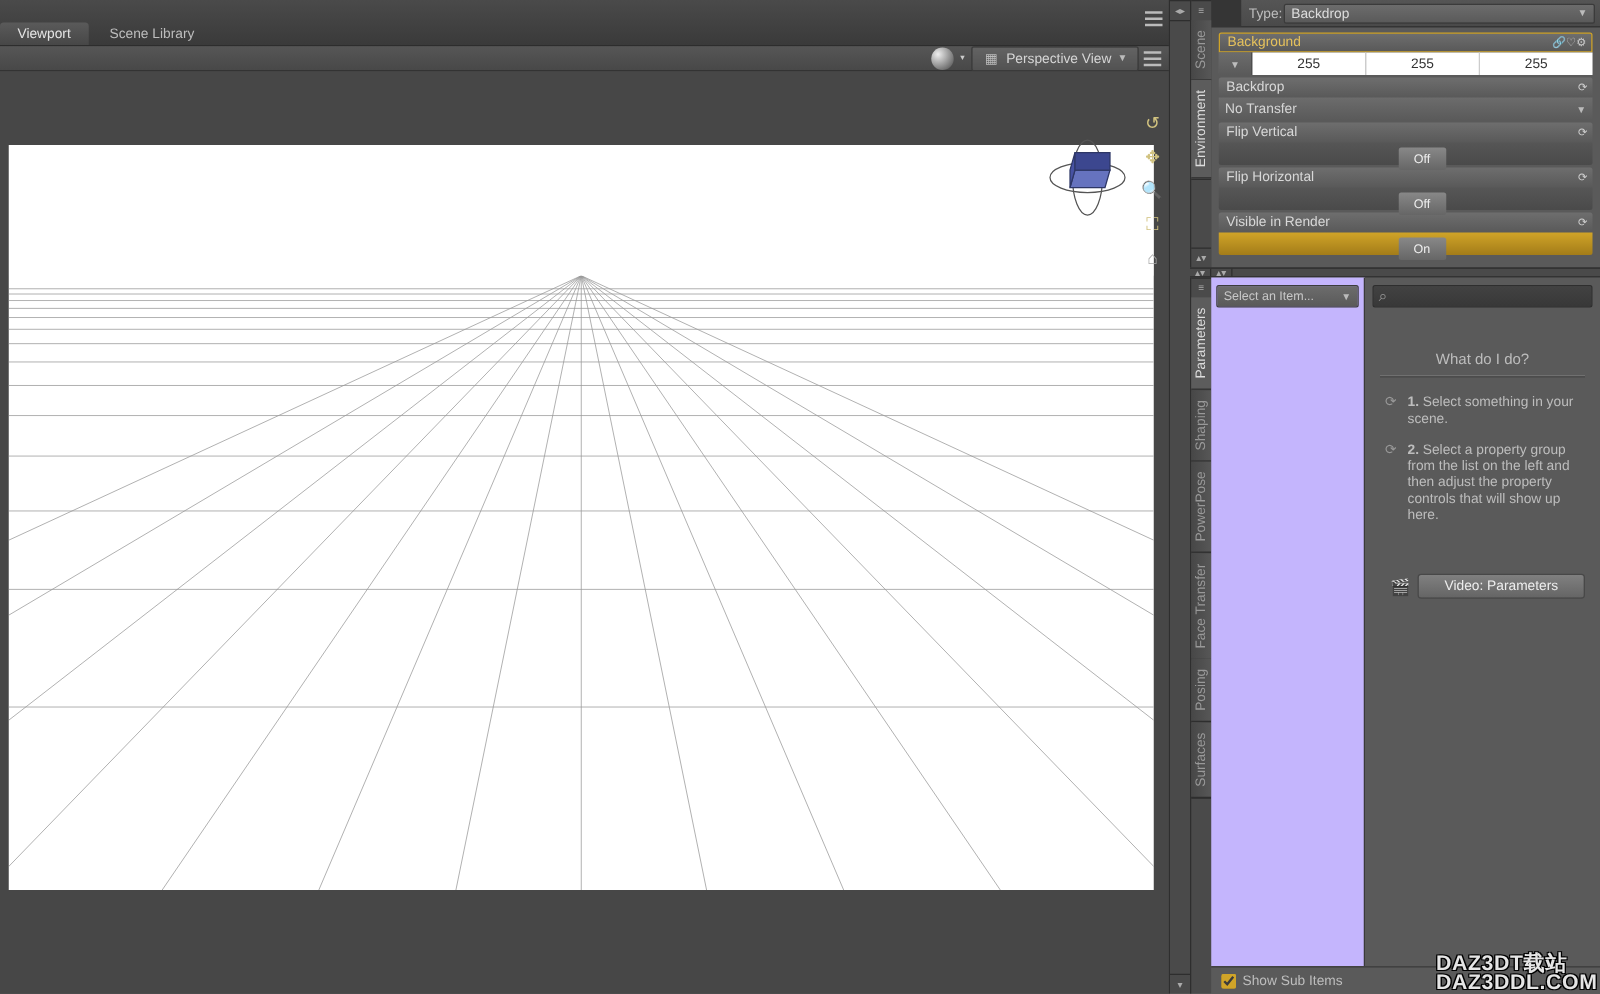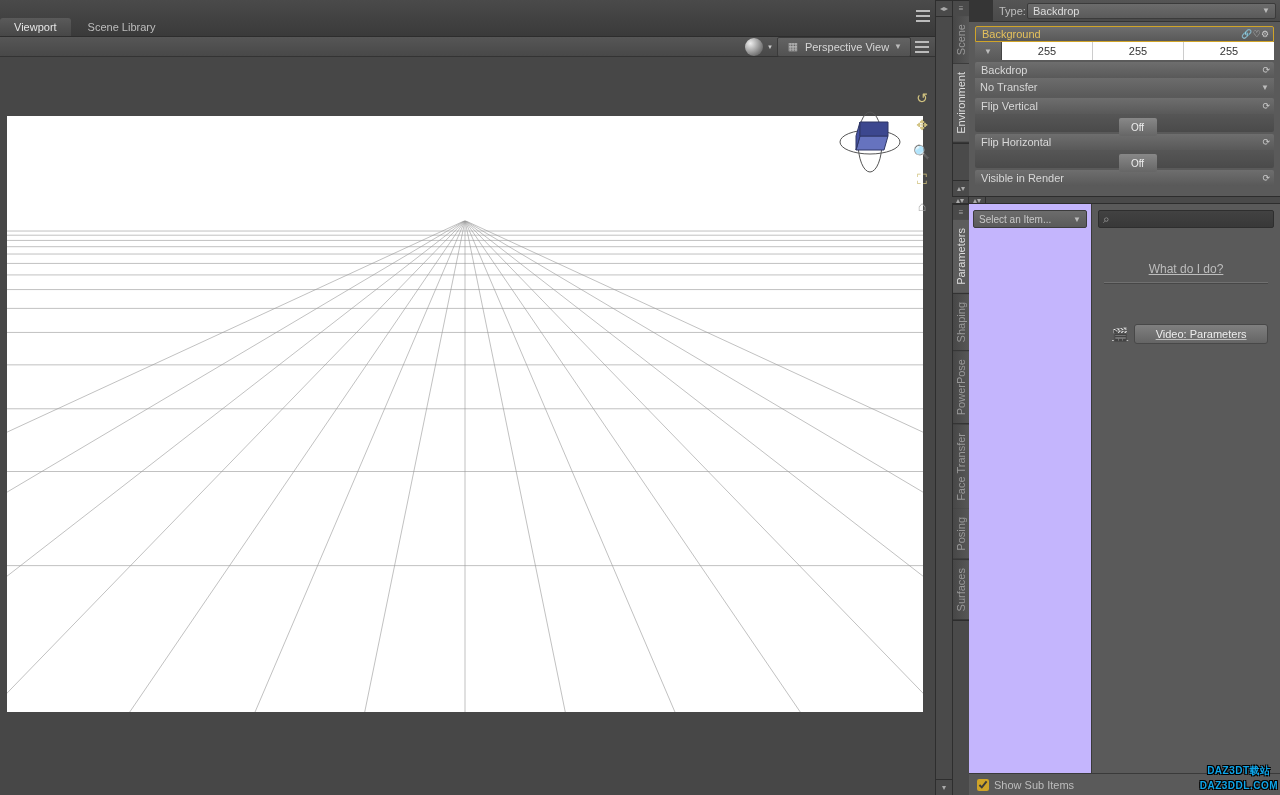--- a/index.html
+++ b/index.html
@@ -65,34 +65,34 @@
   .lower-split { flex:1; display:flex; }
   .lower-content { flex:1; display:flex; flex-direction:column; background:#5a5a5a; position:relative; }
   .lower-strip { display:flex; height:8px; background:#4a4a4a; border-top:1px solid #2d2d2d; border-bottom:1px solid #2d2d2d; }
   .lower-strip .caret { width:17px; display:flex; align-items:center; justify-content:center; font-size:8px; color:#aaa; border-right:1px solid #2e2e2e; }
   .param-body { flex:1; display:flex; }
   .param-tree { width:123px; background:#c4b5fd; border-right:1px solid #3a3a3a; display:flex; flex-direction:column; }
   .item-selector { margin:6px 4px 4px; height:18px; background:linear-gradient(#6c6c6c,#5a5a5a); border:1px solid #3c3c3c; border-radius:2px; display:flex; align-items:center; justify-content:space-between; padding:0 5px; font-size:10px; color:#c8c8c8; }
   .param-main { flex:1; display:flex; flex-direction:column; }
   .param-search { margin:6px 6px 4px; height:18px; background:linear-gradient(#424242,#383838); border:1px solid #2e2e2e; border-radius:2px; display:flex; align-items:center; padding:0 4px; }
   .param-search .mag { font-size:12px; color:#999; }
-  .help-box { padding:30px 12px 12px 12px; color:#bdbdbd; font-size:11px;text-decoration:underline; }
+  .help-box { padding:30px 12px 12px 12px; color:#bdbdbd; font-size:11px; }
   .help-box h4 { text-align:center; font-weight:normal; font-size:12px; margin-bottom:6px; }
   .help-box hr { border:none; border-top:1px solid #707070; border-bottom:1px solid #474747; margin-bottom:14px; }
   .help-list { padding-left:22px; }
   .help-list li { list-style:none; position:relative; margin-bottom:12px; font-size:11px; line-height:13px; }
   .help-list li:before { content:"⟳"; position:absolute; left:-18px; top:0; font-size:11px; color:#999; }
   .help-list li b { font-weight:bold; }
   .video-btn-row { display:flex; align-items:center; gap:6px; margin-top:40px; padding-left:8px; }
   .clap-icon { font-size:13px; color:#ccc; }
   .video-btn { flex:1; height:20px; background:linear-gradient(#808080,#656565); border:1px solid #484848; border-radius:3px; display:flex; align-items:center; justify-content:center; font-size:11px; color:#eee; }
   .footer-bar { height:22px; background:#5a5a5a; border-top:1px solid #3a3a3a; display:flex; align-items:center; padding:0 8px; font-size:11px; color:#bdbdbd; gap:5px; }
   .footer-bar input[type=checkbox]{ accent-color:#d0a428; width:12px; height:12px; }
 
-  .watermark { position:absolute; right:2px; bottom:2px; text-align:center; font-weight:bold; font-size:10px; letter-spacing:.5px; font-family:Arial Black,Arial; color:#0ea5e9; text-shadow:1px 1px 0 #000,-1px -1px 0 #000,1px -1px 0 #000,-1px 1px 0 #000; line-height:15px; z-index:50; }
+  .watermark { position:absolute; right:2px; bottom:2px; text-align:left; font-weight:bold; font-size:17px; letter-spacing:.5px; font-family:Arial Black,Arial; color:#e5e5e5; text-shadow:1px 1px 0 #000,-1px -1px 0 #000,1px -1px 0 #000,-1px 1px 0 #000; line-height:15px; z-index:50; }
 
   
   .icon-small { width:14px; height:14px; display:inline-flex; align-items:center; justify-content:center; font-size:11px; color:#bbb; }
   .grid-icon:before { content:"▦"; }
   .menu-icon { width:14px; height:12px; display:inline-flex; flex-direction:column; justify-content:space-between; }
   .menu-icon span{ height:2px; background:#bbb; display:block; }
 </style>
 </head>
 <body>
 
@@ -257,20 +257,23 @@
            <div class="toggle-body" style="background:linear-gradient(#565656,#4a4a4a);">
              <div class="knob">Off</div>
            </div>
          </div>
 
          <div class="prop">
            <div class="prop-head">
              <span>Visible in Render</span>
              <span class="mini-icons">⟳</span>
            </div>
+           <div class="toggle-body on">
+             <div class="knob">On</div>
+           </div>
          </div>
 
        </div>
       </div>
      </div>
 
      <div class="lower-strip">
        <div class="caret">▴▾</div>
        <div class="caret">▴▾</div>
        <div style="flex:1"></div>
@@ -295,20 +298,24 @@
                <span class="dropdown-arrow">▼</span>
              </div>
            </div>
            <div class="param-main">
              <div class="param-search">
                <span class="mag">⌕</span>
              </div>
              <div class="help-box">
                <h4>What do I do?</h4>
                <hr>
+               <ul class="help-list">
+                 <li><b>1.</b><span> Select something in your scene.</span></li>
+                 <li><b>2.</b><span> Select a property group from the list on the left and then adjust the property controls that will show up here.</span></li>
+               </ul>
                <div class="video-btn-row">
                  <span class="clap-icon">🎬</span>
                  <div class="video-btn">Video: Parameters</div>
                </div>
              </div>
            </div>
          </div>
          <div class="footer-bar">
            <input type="checkbox" checked="" style="">
            <span>Show Sub Items</span>

